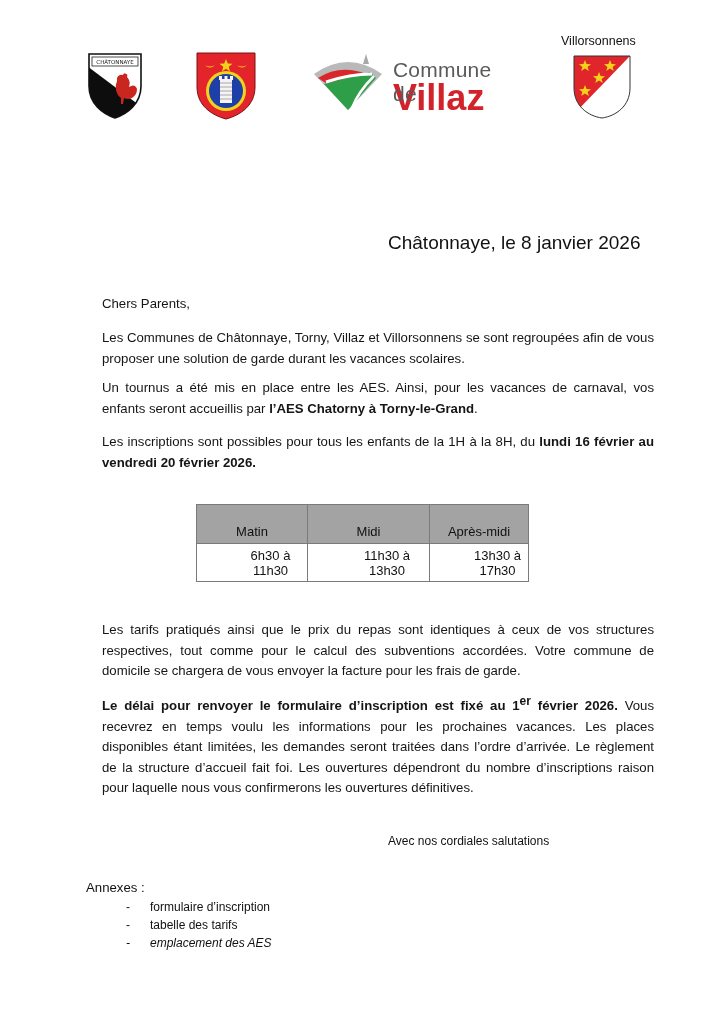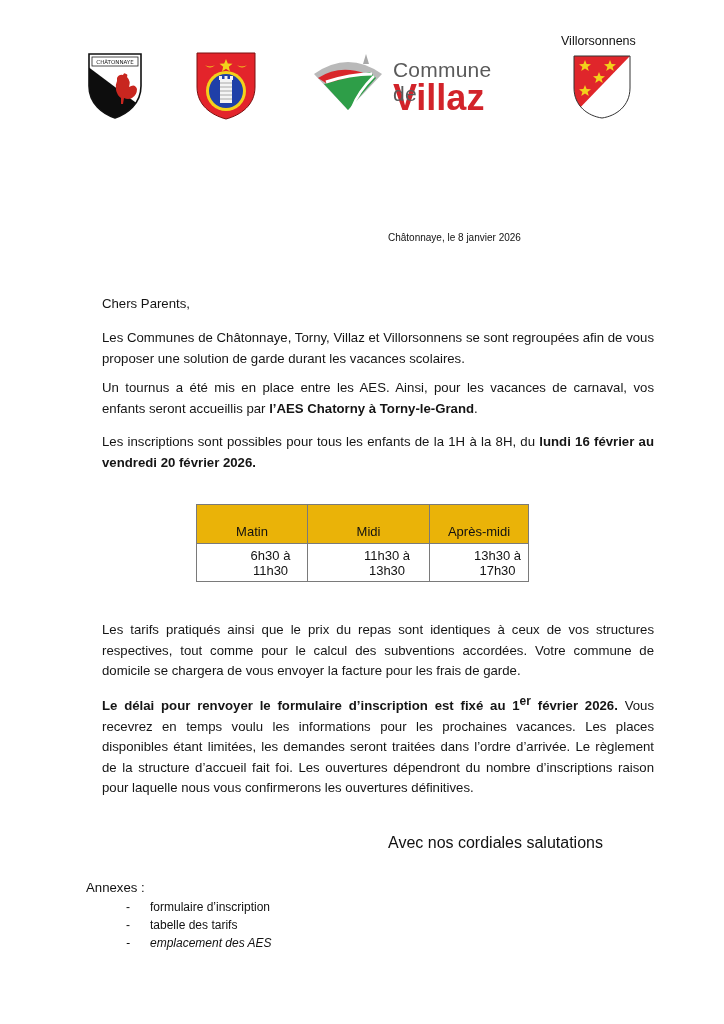--- a/index.html
+++ b/index.html
@@ -8,21 +8,21 @@
   .abs { position: absolute; }
   .caption { font-size: 12.5px; color: #111; }
   .logo-text-1 { font-size: 21px; color: #5a5a5a; letter-spacing: 0.2px; }
   .logo-text-2 { font-size: 36px; font-weight: bold; color: #d2232a; line-height: 36px; }
   .p { position: absolute; left: 102px; width: 552px; font-size: 13.2px; line-height: 20.5px;
        text-align: justify; color: #151515; margin: 0; }
   .p b { font-weight: bold; }
   table.hours { position: absolute; left: 196px; top: 504px; border-collapse: collapse;
                 font-size: 13px; color: #111; }
   table.hours td { border: 1px solid #7a7a7a; text-align: center; padding: 0; }
-  table.hours tr.head td { background: #eab308; height: 34px; vertical-align: bottom; padding-bottom: 4px; }
+  table.hours tr.head td { background: #a3a3a3; height: 34px; vertical-align: bottom; padding-bottom: 4px; }
   table.hours tr.body td { height: 34px; vertical-align: bottom; padding-bottom: 3px; padding-left: 37px; }
   .annex-item { position: absolute; left: 106px; font-size: 12px; line-height: 18px; margin-left: 20px; }
   .annex-item .dash { display: inline-block; width: 24px; }
   sup { font-size: 12px; }
 </style>
 </head>
 <body>
 
 <div class="abs" style="left:87px; top:52px; width:56px; height:68px;">
   <svg width="56" height="68" viewBox="0 0 56 68">
@@ -94,21 +94,21 @@
     <path d="M2 2 H58 V34 C58 52 44 62 30 64 C16 62 2 52 2 34 Z" fill="none" stroke="#333" stroke-width="1"></path>
     <g fill="#f2d21b">
       <polygon points="13,6 14.6,10 19,10.2 15.6,12.9 16.8,17 13,14.6 9.2,17 10.4,12.9 7,10.2 11.4,10"></polygon>
       <polygon points="38,6 39.6,10 44,10.2 40.6,12.9 41.8,17 38,14.6 34.2,17 35.4,12.9 32,10.2 36.4,10"></polygon>
       <polygon points="27,18 28.6,22 33,22.2 29.6,24.9 30.8,29 27,26.6 23.2,29 24.4,24.9 21,22.2 25.4,22"></polygon>
       <polygon points="13,31 14.6,35 19,35.2 15.6,37.9 16.8,42 13,39.6 9.2,42 10.4,37.9 7,35.2 11.4,35"></polygon>
     </g>
   </svg>
 </div>
 
-<div class="abs" style="left:388px; top:232px; font-size:10px;">Châtonnaye, le 8 janvier 2026</div>
+<div class="abs" style="left:388px; top:232px; font-size:19px;">Châtonnaye, le 8 janvier 2026</div>
 
 <p class="p" style="top:294px;">Chers Parents,</p>
 
 <p class="p" style="top:328px;">Les Communes de Châtonnaye, Torny, Villaz et Villorsonnens se sont regroupées afin de vous proposer une solution de garde durant les vacances scolaires.</p>
 
 <p class="p" style="top:378px;">
   <span>Un tournus a été mis en place entre les AES. Ainsi, pour les vacances de carnaval, vos enfants seront accueillis par </span><b>l’AES Chatorny à Torny-le-Grand</b><span>.</span>
 </p>
 
 <p class="p" style="top:432px;">
@@ -129,21 +129,21 @@
   </tr>
 </tbody>
   </table>
 
 <p class="p" style="top:620px;">Les tarifs pratiqués ainsi que le prix du repas sont identiques à ceux de vos structures respectives, tout comme pour le calcul des subventions accordées. Votre commune de domicile se chargera de vous envoyer la facture pour les frais de garde.</p>
 
 <p class="p" style="top:691px;">
   <b><span>Le délai pour renvoyer le formulaire d’inscription est fixé au 1</span><sup>er</sup><span> février 2026.</span></b><span> Vous recevrez en temps voulu les informations pour les prochaines vacances. Les places disponibles étant limitées, les demandes seront traitées dans l’ordre d’arrivée. Le règlement de la structure d’accueil fait foi. Les ouvertures dépendront du nombre d’inscriptions raison pour laquelle nous vous confirmerons  les ouvertures définitives.</span>
 </p>
 
-<div class="abs" style="left:388px; top:834px; font-size:16px;">Avec nos cordiales salutations</div>
+<div class="abs" style="left:388px; top:834px; font-size:12px;">Avec nos cordiales salutations</div>
 
 <div class="abs" style="left:86px; top:880px; font-size:13.2px;">Annexes :</div>
 
 <div class="annex-item" style="top:898px;">
   <span class="dash">-</span><span>formulaire d’inscription</span>
 </div>
 <div class="annex-item" style="top:916px;">
   <span class="dash">-</span><span>tabelle des tarifs</span>
 </div>
 <div class="annex-item" style="top:934px;font-style:italic;">

